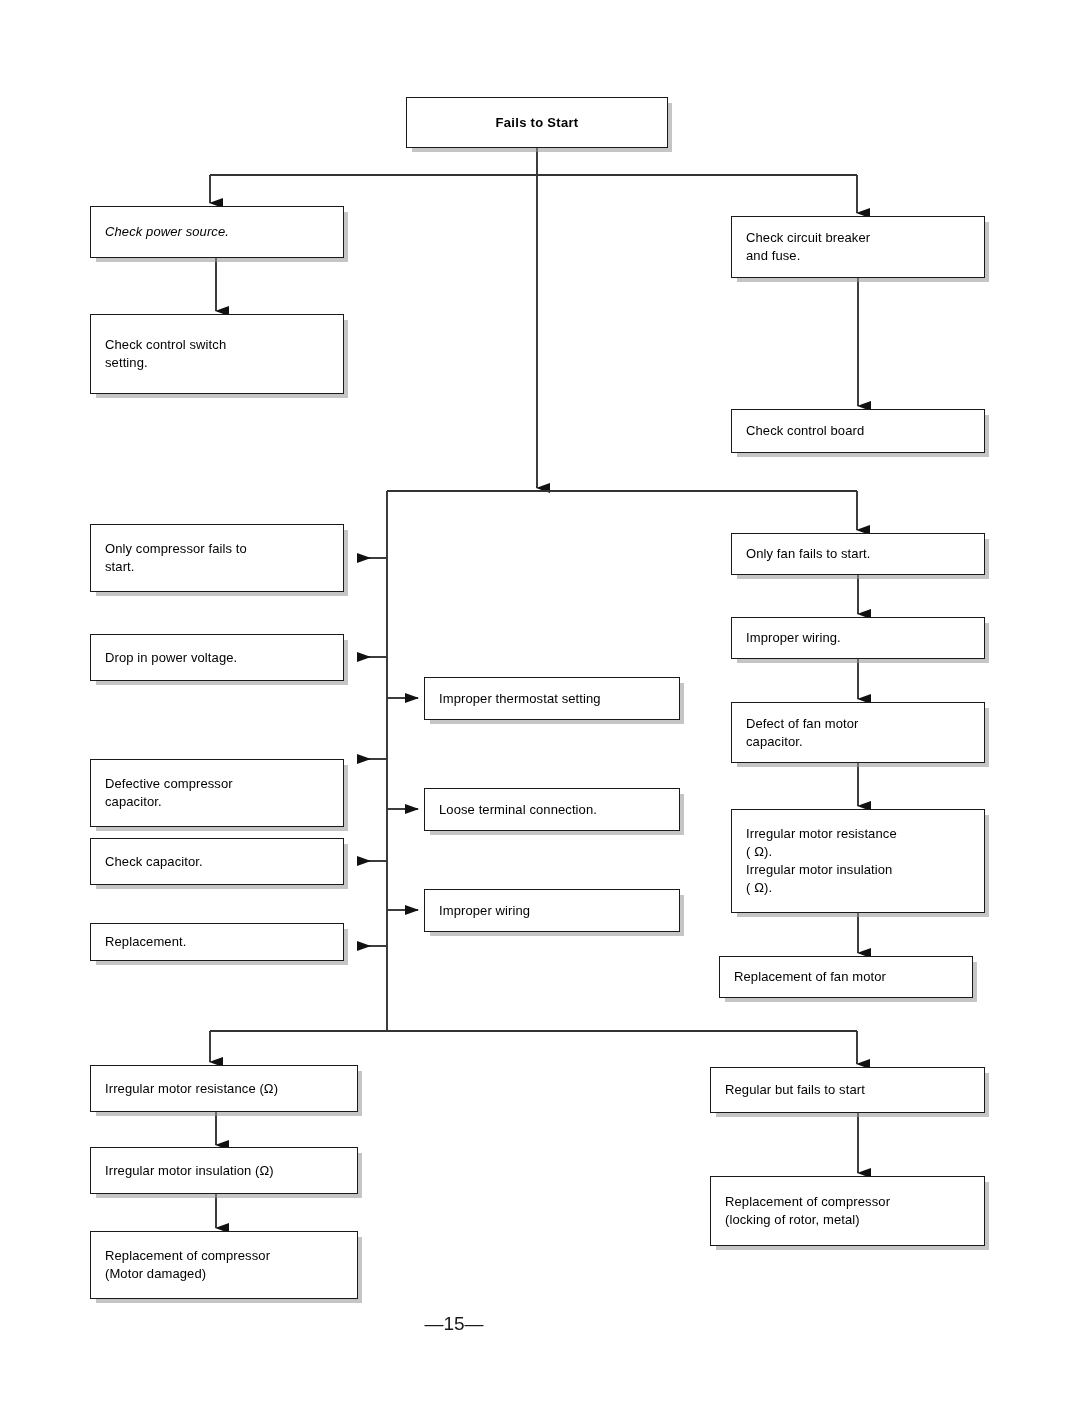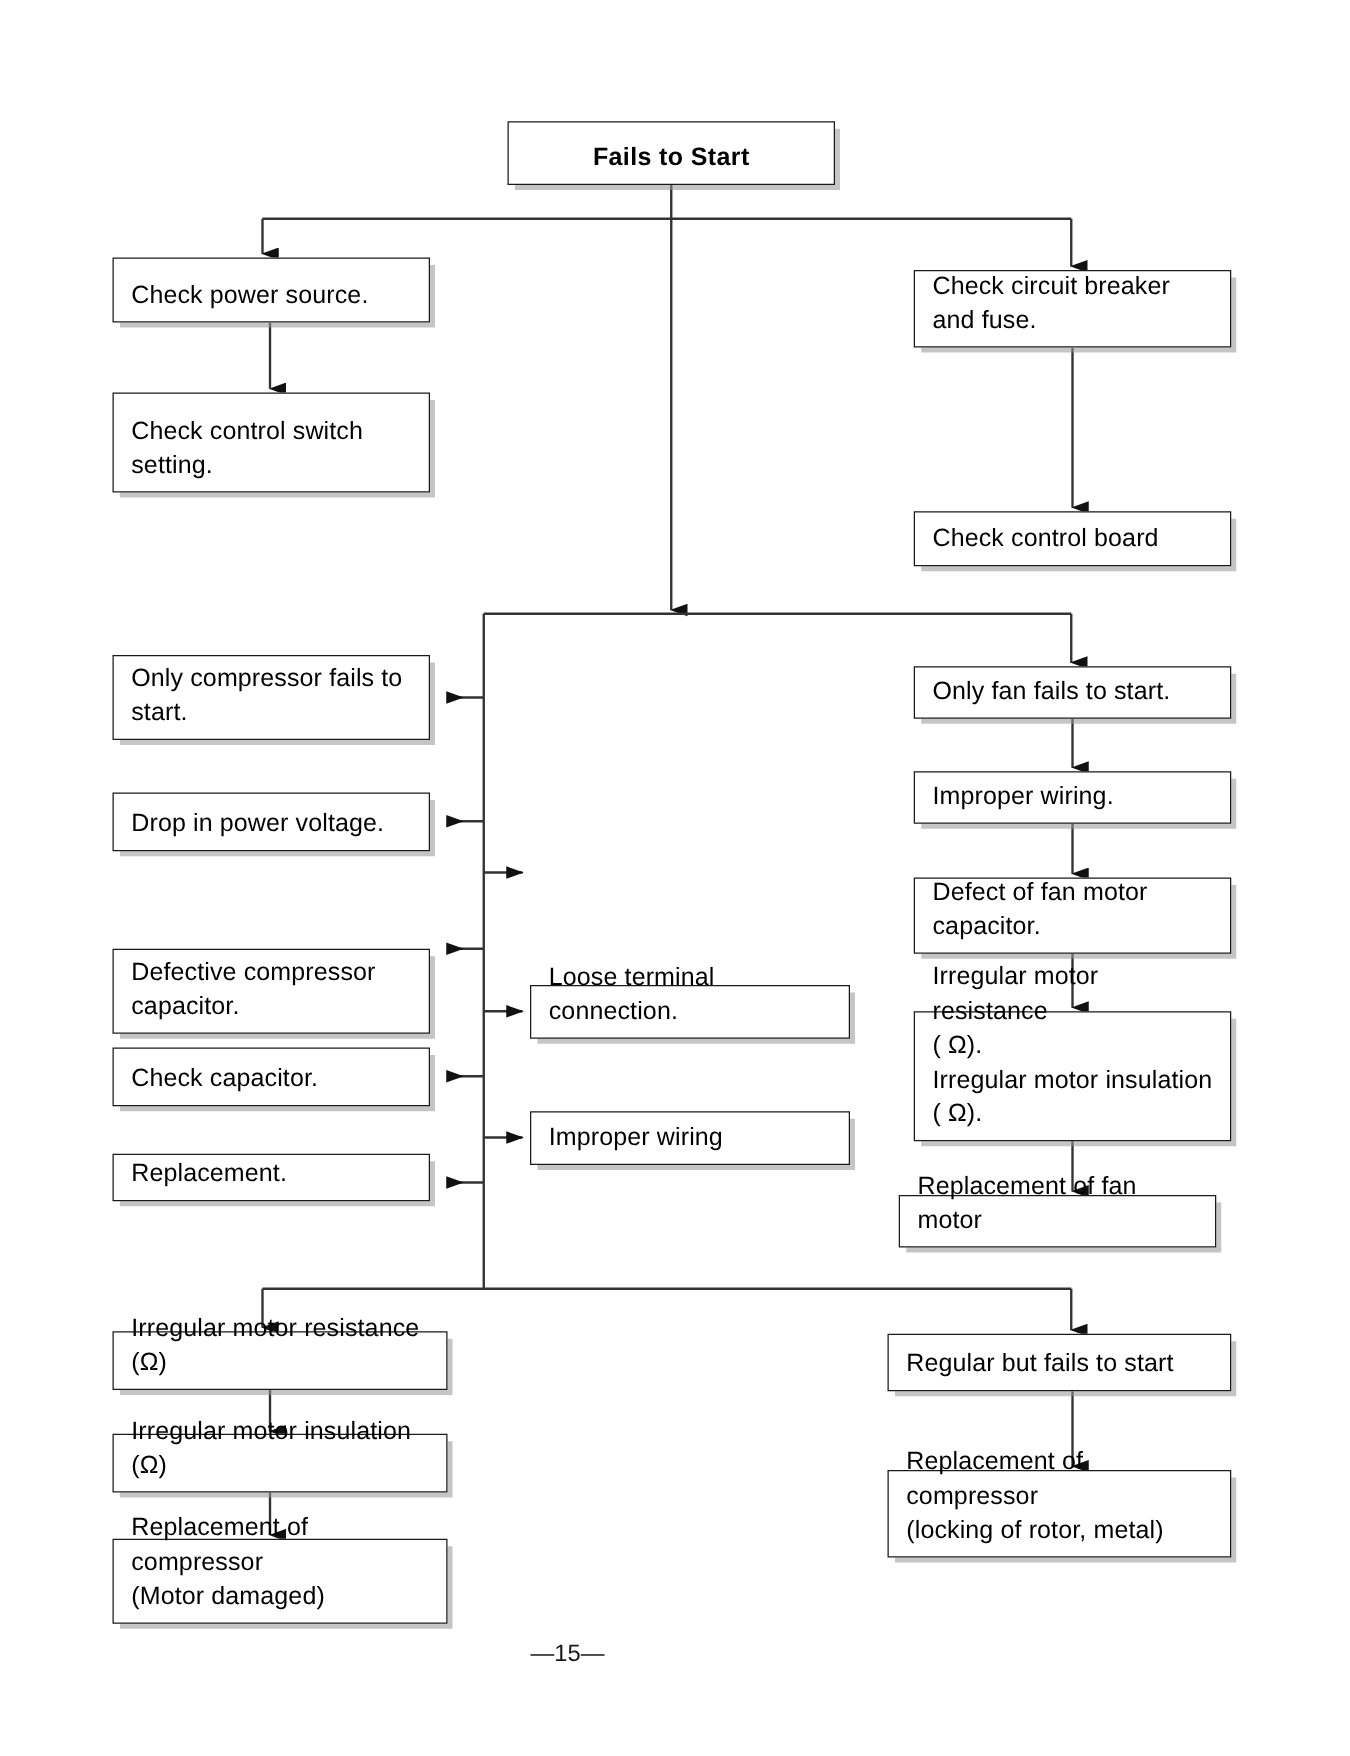--- a/index.html
+++ b/index.html
@@ -29,23 +29,23 @@
     pointer-events: none;
   }
   
   .node {
     position: absolute;
     box-sizing: border-box;
     background: #ffffff;
     border: 1.6px solid #1a1a1a;
     box-shadow: 5px 5px 0 -1px rgba(150,150,150,0.55);
     display: flex;
-    align-items: flex-end;
+    align-items: center;
     padding: 6px 14px;
-    font-size: 20px;
+    font-size: 13px;
     line-height: 1.38;
     color: #000000;
     letter-spacing: 0.1px;
     white-space: pre-line;
   }
   .node.center {
     justify-content: center;
     font-weight: bold;
     letter-spacing: 0.3px;
   }
@@ -128,21 +128,21 @@
       <path d="M216,1193 L216,1228" marker-end="url(#ar-down)"></path>
 
       <path d="M858,1113 L858,1173" marker-end="url(#ar-down)"></path>
     </g>
   </svg>
 
   <div class="node center" style="left:406px; top:97px; width:262px; height:51px;">
     <span class="txt">Fails to Start</span>
   </div>
 
-  <div class="node" style="left:90px; top:206px; width:254px; height:52px;">
+  <div class="node" style="left:90px; top:206px; width:254px; height:52px;font-style:italic;">
     <span class="txt">Check power source.</span>
   </div>
 
   <div class="node" style="left:90px; top:314px; width:254px; height:80px;">
     <span class="txt">Check control switch
 setting.</span>
   </div>
 
   <div class="node" style="left:731px; top:216px; width:254px; height:62px;">
     <span class="txt">Check circuit breaker
@@ -168,20 +168,23 @@
   </div>
 
   <div class="node" style="left:90px; top:838px; width:254px; height:47px;">
     <span class="txt"> Check capacitor.</span>
   </div>
 
   <div class="node" style="left:90px; top:923px; width:254px; height:38px;">
     <span class="txt">Replacement.</span>
   </div>
 
+  <div class="node" style="left:424px; top:677px; width:256px; height:43px;">
+    <span class="txt">Improper thermostat setting</span>
+  </div>
 
   <div class="node" style="left:424px; top:788px; width:256px; height:43px;">
     <span class="txt">Loose terminal connection.</span>
   </div>
 
   <div class="node" style="left:424px; top:889px; width:256px; height:43px;">
     <span class="txt">Improper wiring</span>
   </div>
 
   <div class="node" style="left:731px; top:533px; width:254px; height:42px;">

